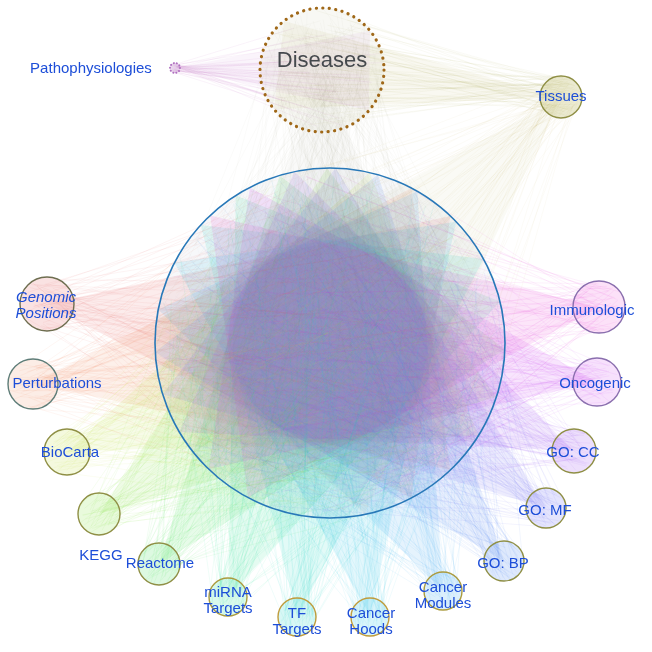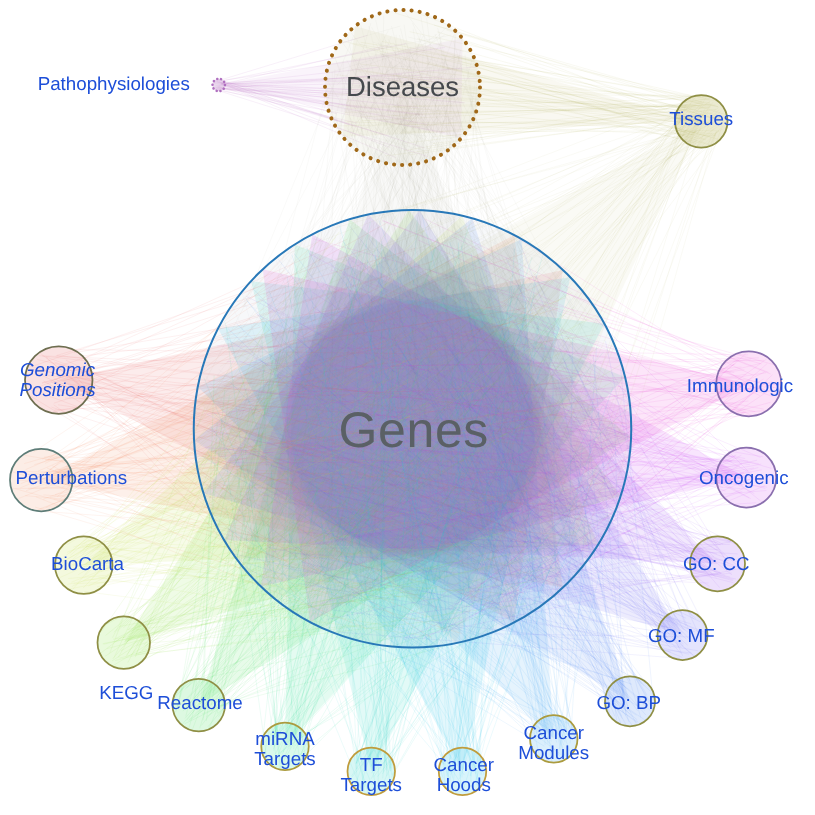--- a/index.html
+++ b/index.html
@@ -1636,22 +1636,21 @@
         <circle cx="370" cy="617" r="19" fill="rgba(39,192,232,0.18)" stroke="#c09c3c" stroke-width="1.4"></circle>
         <circle cx="443" cy="591" r="19" fill="rgba(56,166,240,0.18)" stroke="#ab9b3e" stroke-width="1.4"></circle>
         <circle cx="504" cy="561" r="20" fill="rgba(74,133,240,0.18)" stroke="#8f8f45" stroke-width="1.4"></circle>
         <circle cx="546" cy="508" r="20" fill="rgba(106,104,242,0.18)" stroke="#8f8f45" stroke-width="1.4"></circle>
         <circle cx="574" cy="451" r="22" fill="rgba(154,80,240,0.18)" stroke="#8f8f45" stroke-width="1.4"></circle>
         <circle cx="597" cy="382" r="24" fill="rgba(200,56,238,0.15)" stroke="#8a6fae" stroke-width="1.4"></circle>
         <circle cx="599" cy="307" r="26" fill="rgba(232,56,206,0.15)" stroke="#8a6fae" stroke-width="1.4"></circle>
       </g>
     </svg>
 
-  <div class="node-label lbl-genes" style="left: 331px; top: 345px; font-size: 40px;">Genes</div>
-  <div class="node-label lbl-diseases" style="left: 322px; top: 70px; font-size: 22px;">Diseases</div>
+  <div class="node-label lbl-diseases" style="left: 322px; top: 60px; font-size: 22px;">Diseases</div>
   <div class="node-label" style="left: 91px; top: 68px; font-size: 15px;">Pathophysiologies</div>
   <div class="node-label" style="left: 561px; top: 96px; font-size: 15px;">Tissues</div>
   <div class="node-label" style="left: 46px; top: 305px; font-size: 15px; width: 76px; white-space: normal; font-style: italic;">Genomic Positions</div>
   <div class="node-label" style="left: 57px; top: 383px; font-size: 15px;">Perturbations</div>
   <div class="node-label" style="left: 70px; top: 452px; font-size: 15px;">BioCarta</div>
   <div class="node-label" style="left: 101px; top: 513px; font-size: 15px; margin-top: 42px;">KEGG</div>
   <div class="node-label" style="left: 160px; top: 563px; font-size: 15px;">Reactome</div>
   <div class="node-label" style="left: 297px; top: 621px; font-size: 15px; width: 58px; white-space: normal;">TF Targets</div>
   <div class="node-label" style="left: 228px; top: 600px; font-size: 15px; width: 64px; white-space: normal;">miRNA Targets</div>
   <div class="node-label" style="left: 371px; top: 621px; font-size: 15px; width: 58px; white-space: normal;">Cancer Hoods</div>

